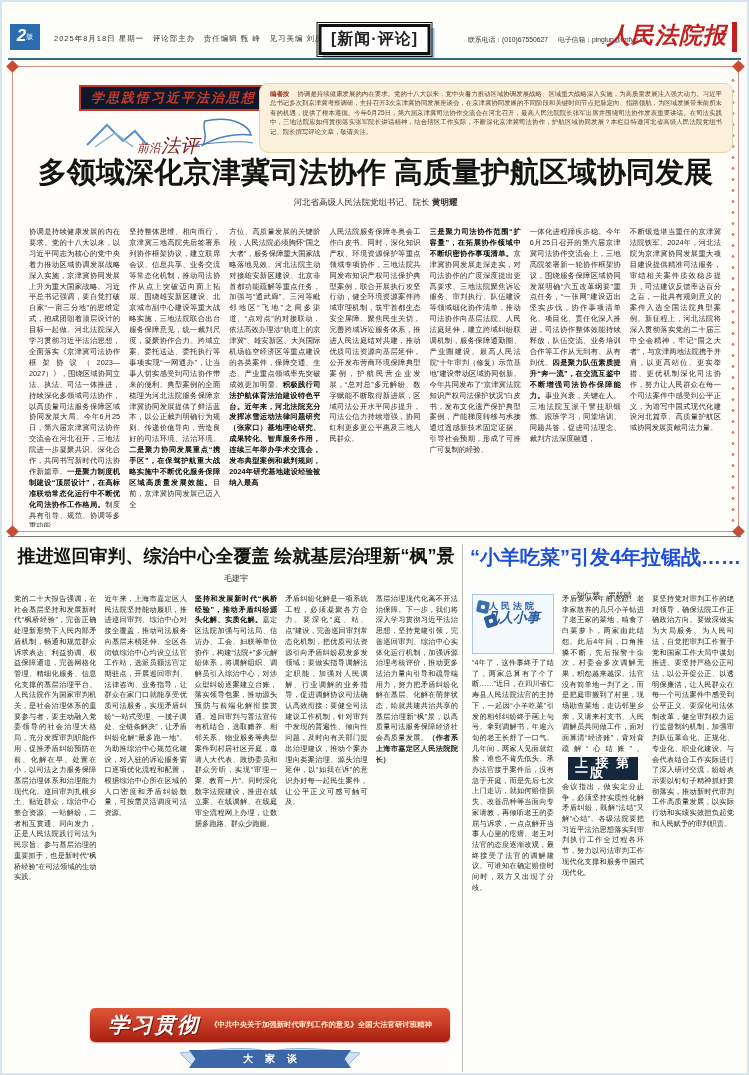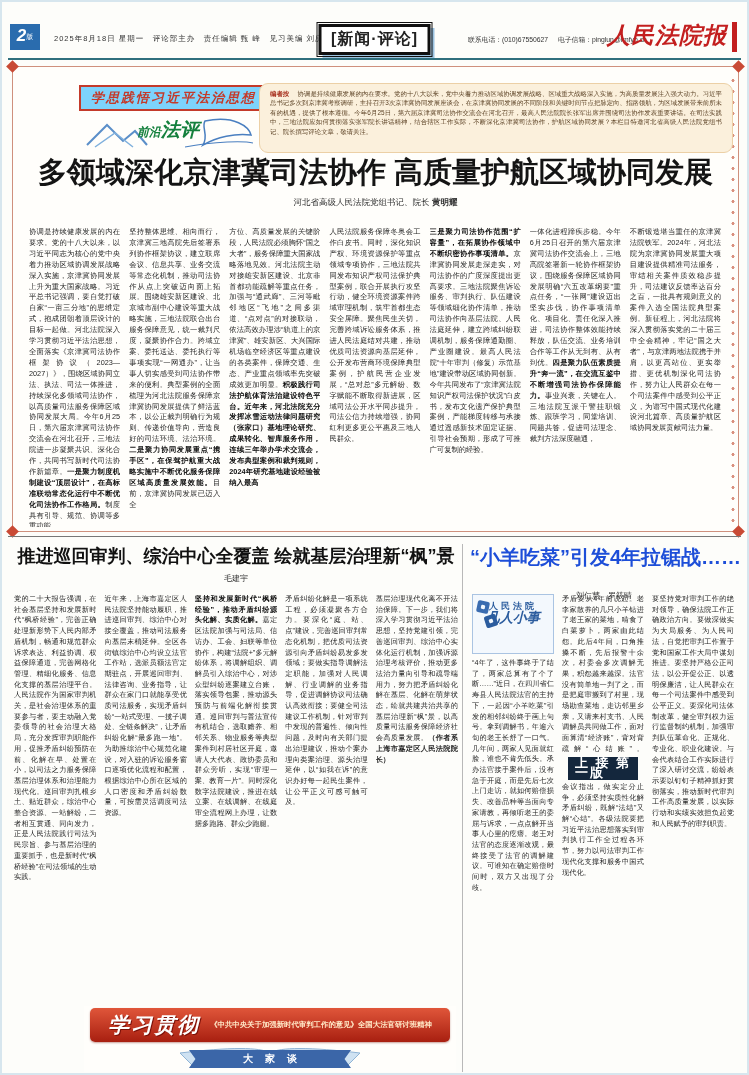--- a/index.html
+++ b/index.html
@@ -19,23 +19,23 @@
   .masthead{position:absolute;right:14px;top:2px;font-size:23px;line-height:30px;color:#c31f1f;font-weight:bold;font-style:italic;font-family:"DejaVu Serif",serif;letter-spacing:1px}
   .masthead-bar{position:absolute;right:4px;top:4px;width:5px;height:30px;background:#c31f1f}
   .header-rule{position:absolute;left:8px;top:58px;width:733px;height:2px;background:#2f6f7d}
 
   
   .main-frame{position:absolute;left:12px;top:66px;width:725px;height:464px;border:1px solid #cf907d;background:#fffefb}
   .corner{position:absolute;width:9px;height:9px;background:#c94a35;transform:rotate(45deg)}
   .c-tl{left:-5px;top:-5px}.c-tr{right:-5px;top:-5px}.c-bl{left:-5px;bottom:-5px}.c-br{right:-5px;bottom:-5px}
   .orn-strip{position:absolute;right:1px;top:8px;bottom:8px;width:8px;
     background-image:radial-gradient(circle,#d9907f 1.3px,transparent 1.8px);background-size:8px 11px}
-  .kicker-box{position:absolute;left:66px;top:18px;border:2px solid #c43a2a;padding:2px 10px;color:#c43a2a;font-weight:900;font-size:13px;letter-spacing:2px;background:#7dd3fc;font-family:"DejaVu Serif",serif;font-style:italic;white-space:nowrap}
+  .kicker-box{position:absolute;left:66px;top:18px;border:2px solid #c43a2a;padding:2px 10px;color:#c43a2a;font-weight:900;font-size:13px;letter-spacing:2px;background:#0f172a;font-family:"DejaVu Serif",serif;font-style:italic;white-space:nowrap}
   .qianyan{position:absolute;left:72px;top:46px;width:170px;height:40px}
-  .qy-text{position:absolute;left:52px;top:4px;color:#15803d;font-weight:700;font-family:"DejaVu Serif",serif;font-style:italic;white-space:nowrap}
+  .qy-text{position:absolute;left:52px;top:20px;color:#7f1d1d;font-weight:400;font-family:"DejaVu Serif",serif;font-style:italic;white-space:nowrap}
   .qy-text .s1{font-size:12px}.qy-text .s2{font-size:19px}
   .ednote{position:absolute;left:246px;top:16px;width:452px;height:58px;background:#fbf0dc;border:1px solid #ecd0a6;border-radius:9px;padding:5px 10px;font-size:6.4px;line-height:9.4px;color:#5d4326;text-align:justify;overflow:hidden}
   .ednote b{color:#a8311f}
   .headline{position:absolute;left:0;top:86px;width:100%;text-align:center;font-size:29px;font-weight:900;color:#141414;letter-spacing:0px;white-space:nowrap}
   .byline{position:absolute;left:0;top:130px;width:100%;text-align:center;font-size:8.5px;color:#333}
   .byline b{}
   .main-cols{position:absolute;left:16px;top:160px;width:692px;height:300px;display:flex;gap:9px}
   .col{flex:1;height:100%;overflow:hidden;font-size:7.3px;line-height:10.9px;text-align:justify;color:#262626}
   .seg-n{}
   .seg-b{font-weight:bold;color:#0e0e0e}

